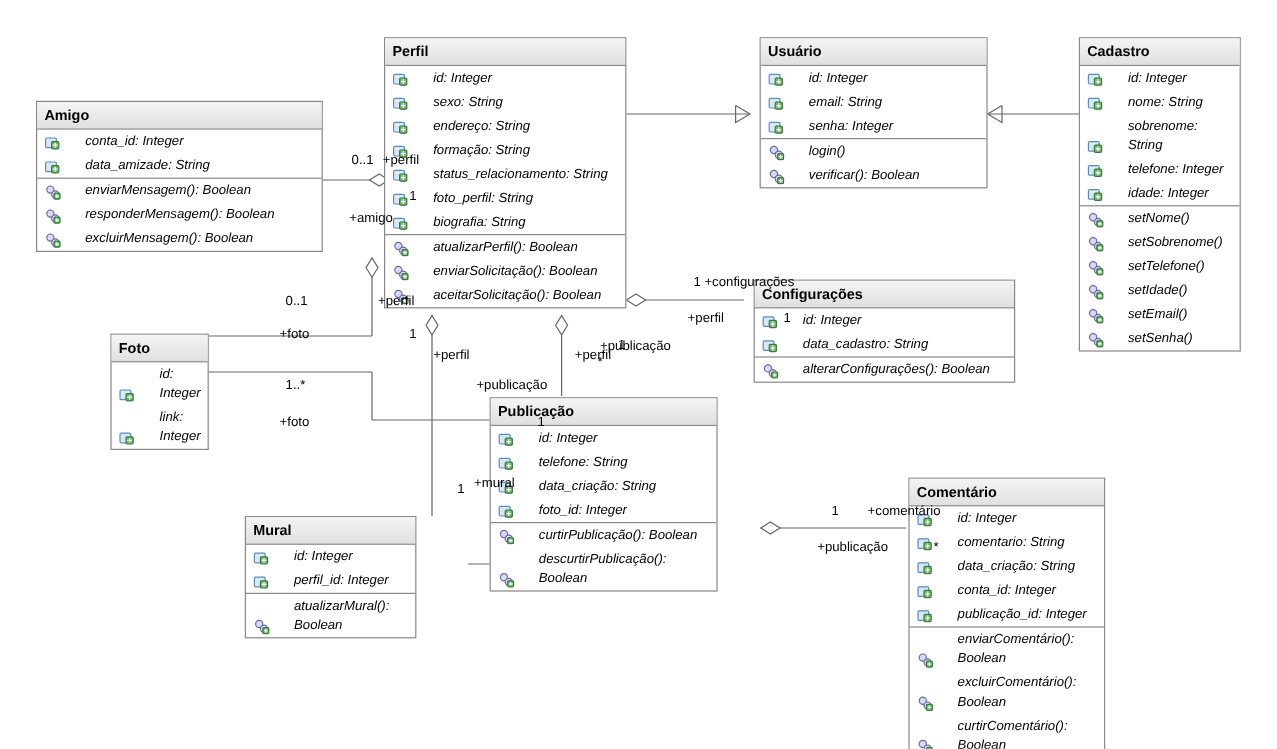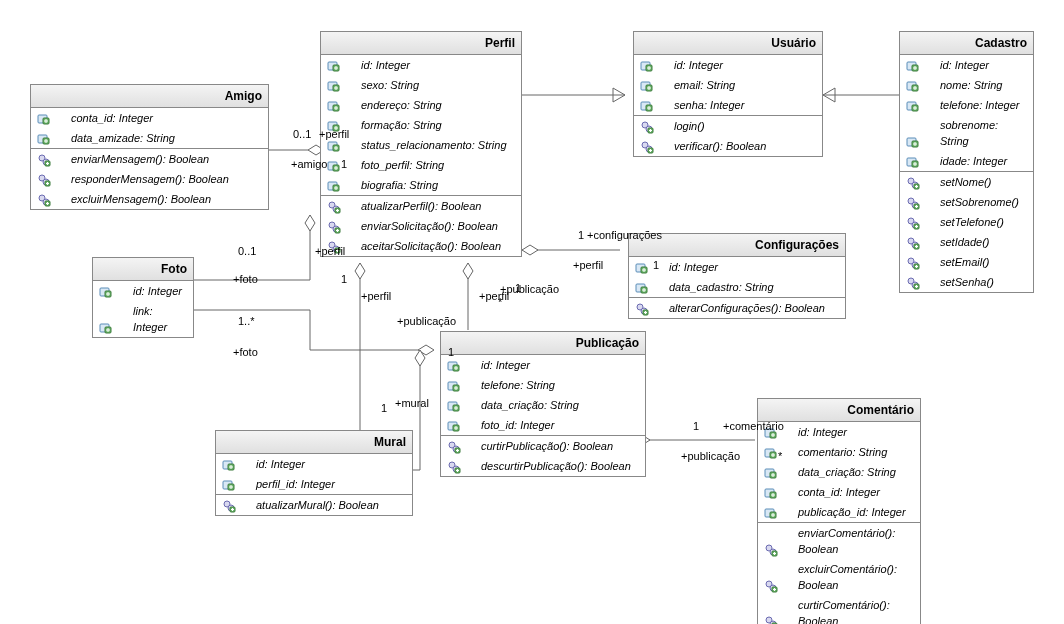--- a/index.html
+++ b/index.html
@@ -1,18 +1,18 @@
 <!DOCTYPE html>
 <html><head>
 <meta charset="utf-8">
 <style>
   * { box-sizing: border-box; margin: 0; padding: 0; }
   body { font-family: Arial, sans-serif; font-size: 11px; background: #fff; color: #000; position: relative; width: 1064px; height: 624px; }
   .class-box { position: absolute; border: 1px solid #888; background: #fff; }
-  .class-title { background: linear-gradient(#f4f4f4,#e0e0e0); text-align: right; font-weight: bold; padding: 4px 6px; border-bottom: 1px solid #888; font-size: 12px; }
+  .class-title { background: linear-gradient(#f4f4f4,#e0e0e0); text-align: left; font-weight: bold; padding: 4px 6px; border-bottom: 1px solid #888; font-size: 12px; }
   .section { border-bottom: 1px solid #888; }
   .section:last-child { border-bottom: none; }
   .row { display: flex; align-items: flex-end; padding: 2px 6px; gap: 20px; line-height: 16px; font-style: italic; }
   .icon { width: 14px; height: 14px; flex: 0 0 14px; display: inline-flex; align-items: center; justify-content: center; }
   .icon svg { width: 14px; height: 14px; }
   .label-line { position: absolute; font-size: 11px; white-space: nowrap; padding-left: 43px; }
   .conn { stroke: #666; stroke-width: 1; fill: none; }
   .diamond { fill: #fff; stroke: #666; stroke-width: 1; }
   .arrowhead { fill: none; stroke: #666; stroke-width: 1; }
 </style>
@@ -335,42 +335,42 @@
       </div>
       <div class="row">
         <span class="icon">
           <svg viewBox="0 0 14 14">
             <rect x="1" y="3" width="9" height="8" rx="1" fill="#d9e8f5" stroke="#5a8db8"></rect>
             <rect x="6" y="6" width="6" height="6" rx="1" fill="#6fb76f" stroke="#3a7a3a"></rect>
             <line x1="7" y1="9" x2="11" y2="9" stroke="#fff"></line>
             <line x1="9" y1="7" x2="9" y2="11" stroke="#fff"></line>
           </svg>
         </span>
+        <span>sobrenome: String</span>
+      </div>
+      <div class="row">
+        <span class="icon">
+          <svg viewBox="0 0 14 14">
+            <rect x="1" y="3" width="9" height="8" rx="1" fill="#d9e8f5" stroke="#5a8db8"></rect>
+            <rect x="6" y="6" width="6" height="6" rx="1" fill="#6fb76f" stroke="#3a7a3a"></rect>
+            <line x1="7" y1="9" x2="11" y2="9" stroke="#fff"></line>
+            <line x1="9" y1="7" x2="9" y2="11" stroke="#fff"></line>
+          </svg>
+        </span>
         <span>telefone: Integer</span>
       </div>
       <div class="row">
         <span class="icon">
           <svg viewBox="0 0 14 14">
             <rect x="1" y="3" width="9" height="8" rx="1" fill="#d9e8f5" stroke="#5a8db8"></rect>
             <rect x="6" y="6" width="6" height="6" rx="1" fill="#6fb76f" stroke="#3a7a3a"></rect>
             <line x1="7" y1="9" x2="11" y2="9" stroke="#fff"></line>
             <line x1="9" y1="7" x2="9" y2="11" stroke="#fff"></line>
           </svg>
         </span>
-        <span>sobrenome: String</span>
-      </div>
-      <div class="row">
-        <span class="icon">
-          <svg viewBox="0 0 14 14">
-            <rect x="1" y="3" width="9" height="8" rx="1" fill="#d9e8f5" stroke="#5a8db8"></rect>
-            <rect x="6" y="6" width="6" height="6" rx="1" fill="#6fb76f" stroke="#3a7a3a"></rect>
-            <line x1="7" y1="9" x2="11" y2="9" stroke="#fff"></line>
-            <line x1="9" y1="7" x2="9" y2="11" stroke="#fff"></line>
-          </svg>
-        </span>
         <span>idade: Integer</span>
       </div>
     </div>
   <div class="section" id="cadastro-ops">
       <div class="row">
         <span class="icon">
           <svg viewBox="0 0 14 14">
             <circle cx="5" cy="5" r="3" fill="#d9d9f0" stroke="#6a6ab0"></circle>
             <circle cx="9" cy="9" r="3" fill="#d9d9f0" stroke="#6a6ab0"></circle>
             <rect x="8" y="8" width="5" height="5" rx="1" fill="#6fb76f" stroke="#3a7a3a"></rect>
@@ -436,21 +436,21 @@
             <rect x="8" y="8" width="5" height="5" rx="1" fill="#6fb76f" stroke="#3a7a3a"></rect>
             <line x1="9" y1="10.5" x2="12" y2="10.5" stroke="#fff"></line>
             <line x1="10.5" y1="9" x2="10.5" y2="12" stroke="#fff"></line>
           </svg>
         </span>
         <span>setSenha()</span>
       </div>
     </div>
 </div>
 
-<div class="class-box" style="left:92px;top:257px;width:102px">
+<div class="class-box" style="left:92px;top:278px;width:82px">
   <div class="class-title">Foto</div>
   <div class="section" id="foto-attrs">
       <div class="row">
         <span class="icon">
           <svg viewBox="0 0 14 14">
             <rect x="1" y="3" width="9" height="8" rx="1" fill="#d9e8f5" stroke="#5a8db8"></rect>
             <rect x="6" y="6" width="6" height="6" rx="1" fill="#6fb76f" stroke="#3a7a3a"></rect>
             <line x1="7" y1="9" x2="11" y2="9" stroke="#fff"></line>
             <line x1="9" y1="7" x2="9" y2="11" stroke="#fff"></line>
           </svg>
@@ -506,21 +506,21 @@
             <rect x="8" y="8" width="5" height="5" rx="1" fill="#6fb76f" stroke="#3a7a3a"></rect>
             <line x1="9" y1="10.5" x2="12" y2="10.5" stroke="#fff"></line>
             <line x1="10.5" y1="9" x2="10.5" y2="12" stroke="#fff"></line>
           </svg>
         </span>
         <span>alterarConfigurações(): Boolean</span>
       </div>
     </div>
 </div>
 
-<div class="class-box" style="left:215px;top:430px;width:198px">
+<div class="class-box" style="left:204px;top:430px;width:143px">
   <div class="class-title">Mural</div>
   <div class="section" id="mural-attrs">
       <div class="row">
         <span class="icon">
           <svg viewBox="0 0 14 14">
             <rect x="1" y="3" width="9" height="8" rx="1" fill="#d9e8f5" stroke="#5a8db8"></rect>
             <rect x="6" y="6" width="6" height="6" rx="1" fill="#6fb76f" stroke="#3a7a3a"></rect>
             <line x1="7" y1="9" x2="11" y2="9" stroke="#fff"></line>
             <line x1="9" y1="7" x2="9" y2="11" stroke="#fff"></line>
           </svg>
@@ -548,21 +548,21 @@
             <rect x="8" y="8" width="5" height="5" rx="1" fill="#6fb76f" stroke="#3a7a3a"></rect>
             <line x1="9" y1="10.5" x2="12" y2="10.5" stroke="#fff"></line>
             <line x1="10.5" y1="9" x2="10.5" y2="12" stroke="#fff"></line>
           </svg>
         </span>
         <span>atualizarMural(): Boolean</span>
       </div>
     </div>
 </div>
 
-<div class="class-box" style="left:440px;top:331px;width:206px">
+<div class="class-box" style="left:408px;top:331px;width:190px">
   <div class="class-title">Publicação</div>
   <div class="section" id="publicacao-attrs">
       <div class="row">
         <span class="icon">
           <svg viewBox="0 0 14 14">
             <rect x="1" y="3" width="9" height="8" rx="1" fill="#d9e8f5" stroke="#5a8db8"></rect>
             <rect x="6" y="6" width="6" height="6" rx="1" fill="#6fb76f" stroke="#3a7a3a"></rect>
             <line x1="7" y1="9" x2="11" y2="9" stroke="#fff"></line>
             <line x1="9" y1="7" x2="9" y2="11" stroke="#fff"></line>
           </svg>
@@ -725,21 +725,21 @@
             <line x1="10.5" y1="9" x2="10.5" y2="12" stroke="#fff"></line>
           </svg>
         </span>
         <span>curtirComentário(): Boolean</span>
       </div>
     </div>
 </div>
 
 <div class="label-line" style="left:250px;top:128px">0..1</div>
 <div class="label-line" style="left:276px;top:128px">+perfil</div>
-<div class="label-line" style="left:248px;top:158px">+amigo</div>
+<div class="label-line" style="left:248px;top:176px">+amigo</div>
 <div class="label-line" style="left:298px;top:158px">1</div>
 
 <div class="label-line" style="left:195px;top:245px">0..1</div>
 <div class="label-line" style="left:272px;top:245px">+perfil</div>
 <div class="label-line" style="left:190px;top:273px">+foto</div>
 <div class="label-line" style="left:298px;top:273px">1</div>
 <div class="label-line" style="left:195px;top:315px">1..*</div>
 <div class="label-line" style="left:190px;top:346px">+foto</div>
 <div class="label-line" style="left:405px;top:346px">1</div>
 

